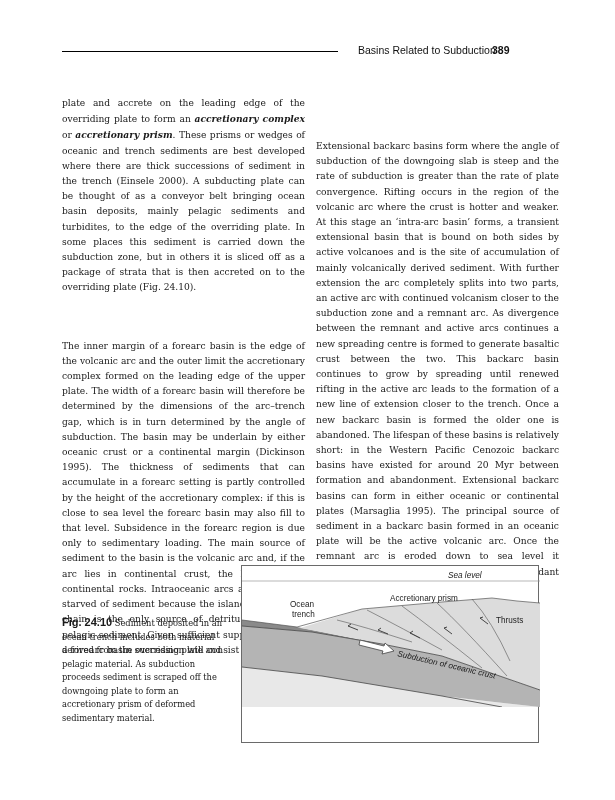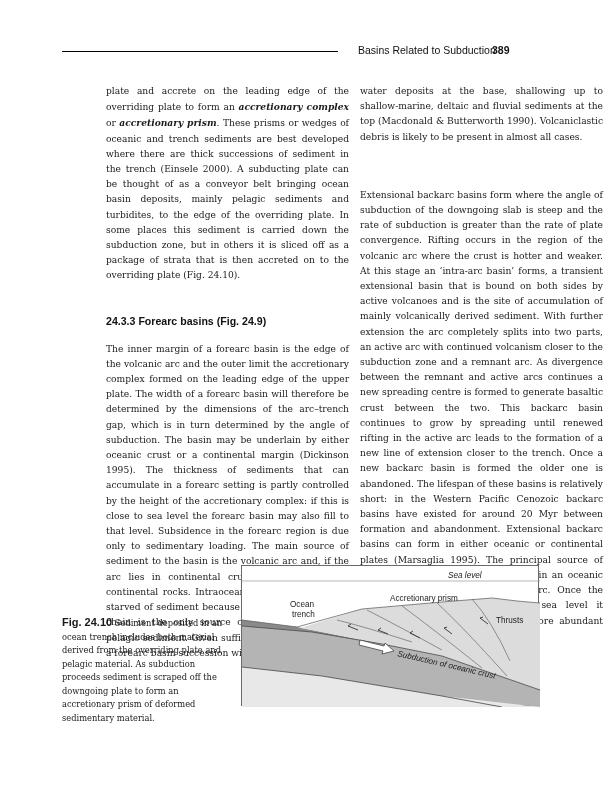--- a/index.html
+++ b/index.html
@@ -4,54 +4,52 @@
 <style>
   html, body { margin: 0; padding: 0; background: #ffffff; }
   body { width: 615px; height: 800px; position: relative; overflow: hidden;
          font-family: "DejaVu Serif", "Liberation Serif", serif; color: #1a1a1a; }
   .header-rule { position: absolute; left: 62px; top: 51px; width: 276px; height: 0;
                  border-top: 1.2px solid #000; }
   .running-head { position: absolute; left: 358px; top: 44px; font-family: "Liberation Sans", sans-serif;
                   font-weight: normal; font-size: 10.5px; color: #111; }
   .page-number { position: absolute; left: 492px; top: 44px; font-family: "Liberation Sans", sans-serif;
                  font-weight: bold; font-size: 10.5px; color: #111; }
-  .col { position: absolute; top: 84px; width: 243px; font-size: 9.15px; line-height: 15.2px; margin-left: 44px; }
+  .col { position: absolute; top: 96px; width: 243px; font-size: 9.15px; line-height: 15.2px; }
   .col.left { left: 62px; }
   .col.right { left: 316px; }
   .col p { margin: 0; text-align: justify; }
   .col h3 { margin: 0; font-family: "Liberation Sans", sans-serif; font-weight: bold;
             font-size: 10.6px; line-height: 15px; color: #111; }
   .term { font-weight: bold; font-style: italic; }
   .gap-before-h { height: 30px; }
   .gap-after-h { height: 13px; }
   .caption { position: absolute; left: 62px; top: 616px; width: 170px; font-size: 8.3px;
              line-height: 13.5px; color: #1a1a1a; }
   .caption .fig-label { font-family: "Liberation Sans", sans-serif; font-weight: bold; font-size: 11px; }
-  .figure { position: absolute; left: 241px; top: 565px; width: 298px; height: 141px;
+  .figure { position: absolute; left: 241px; top: 565px; width: 298px; height: 178px;
             border: 1px solid #6a6a6a; background: #fff; box-sizing: border-box; }
   .figure svg { position: absolute; left: 0; top: 0; }
   .fig-text { font-family: "Liberation Sans", sans-serif; font-size: 8.2px; fill: #222; }
 </style>
 </head>
 <body>
 
 <div class="header-rule"></div>
 <div class="running-head">Basins Related to Subduction</div>
 <div class="page-number">389</div>
 
 <div class="col left">
   <p><span>plate and accrete on the leading edge of the overriding plate to form an </span><span class="term">accretionary complex</span><span> or </span><span class="term">accretionary prism</span><span>. These prisms or wedges of oceanic and trench sediments are best developed where there are thick successions of sediment in the trench (Einsele 2000). A subducting plate can be thought of as a conveyor belt bringing ocean basin deposits, mainly pelagic sediments and turbidites, to the edge of the overriding plate. In some places this sediment is carried down the subduction zone, but in others it is sliced off as a package of strata that is then accreted on to the overriding plate (Fig. 24.10).</span></p>
   <div class="gap-before-h"></div>
-  <h3>24.3.3  Forearc basins (Fig. 24.9)</h3>
   <div class="gap-after-h"></div>
   <p>The inner margin of a forearc basin is the edge of the volcanic arc and the outer limit the accretionary complex formed on the leading edge of the upper plate. The width of a forearc basin will therefore be determined by the dimensions of the arc–trench gap, which is in turn determined by the angle of subduction. The basin may be underlain by either oceanic crust or a continental margin (Dickinson 1995). The thickness of sediments that can accumulate in a forearc setting is partly controlled by the height of the accretionary complex: if this is close to sea level the forearc basin may also fill to that level. Subsidence in the forearc region is due only to sedimentary loading. The main source of sediment to the basin is the volcanic arc and, if the arc lies in continental crust, the hinterland of continental rocks. Intraoceanic arcs are commonly starved of sediment because the island-arc volcanic chain is the only source of detritus apart from pelagic sediment. Given sufficient supply of detritus a forearc basin succession will consist of deep-</p>
 </div>
 
 <div class="col right">
-  <p>water deposits at the base, shallowing up to shallow-marine, deltaic and fluvial sediments at the top (Macdonald &amp; Butterworth 1990). Volcaniclastic debris is likely to be present in almost all cases.</p>
   <div class="gap-before-h"></div>
   <div class="gap-after-h"></div>
   <p>Extensional backarc basins form where the angle of subduction of the downgoing slab is steep and the rate of subduction is greater than the rate of plate convergence. Rifting occurs in the region of the volcanic arc where the crust is hotter and weaker. At this stage an ‘intra-arc basin’ forms, a transient extensional basin that is bound on both sides by active volcanoes and is the site of accumulation of mainly volcanically derived sediment. With further extension the arc completely splits into two parts, an active arc with continued volcanism closer to the subduction zone and a remnant arc. As divergence between the remnant and active arcs continues a new spreading centre is formed to generate basaltic crust between the two. This backarc basin continues to grow by spreading until renewed rifting in the active arc leads to the formation of a new line of extension closer to the trench. Once a new backarc basin is formed the older one is abandoned. The lifespan of these basins is relatively short: in the Western Pacific Cenozoic backarc basins have existed for around 20 Myr between formation and abandonment. Extensional backarc basins can form in either oceanic or continental plates (Marsaglia 1995). The principal source of sediment in a backarc basin formed in an oceanic plate will be the active volcanic arc. Once the remnant arc is eroded down to sea level it contributes little further detritus. More abundant supplies are</p>
 </div>
 
 <div class="caption">
   <span class="fig-label">Fig. 24.10</span><span> Sediment deposited in an ocean trench includes both material derived from the overriding plate and pelagic material. As subduction proceeds sediment is scraped off the downgoing plate to form an accretionary prism of deformed sedimentary material.</span>
 </div>
 
 <div class="figure">

